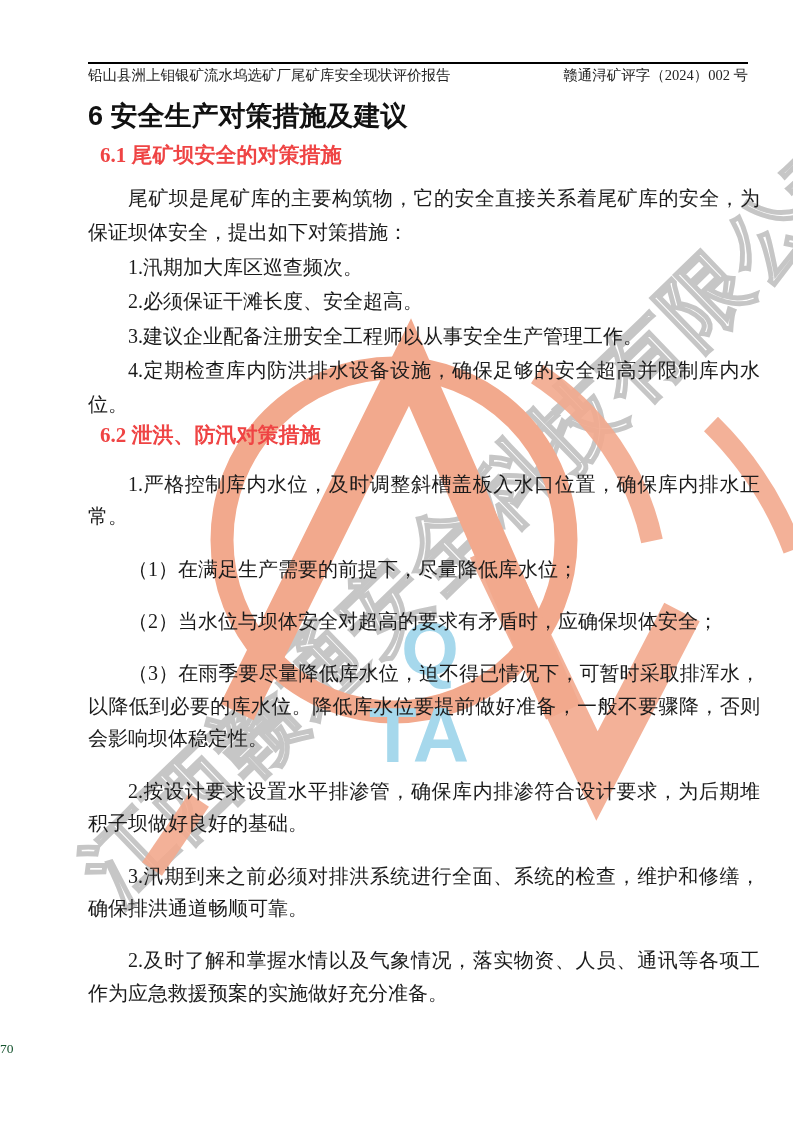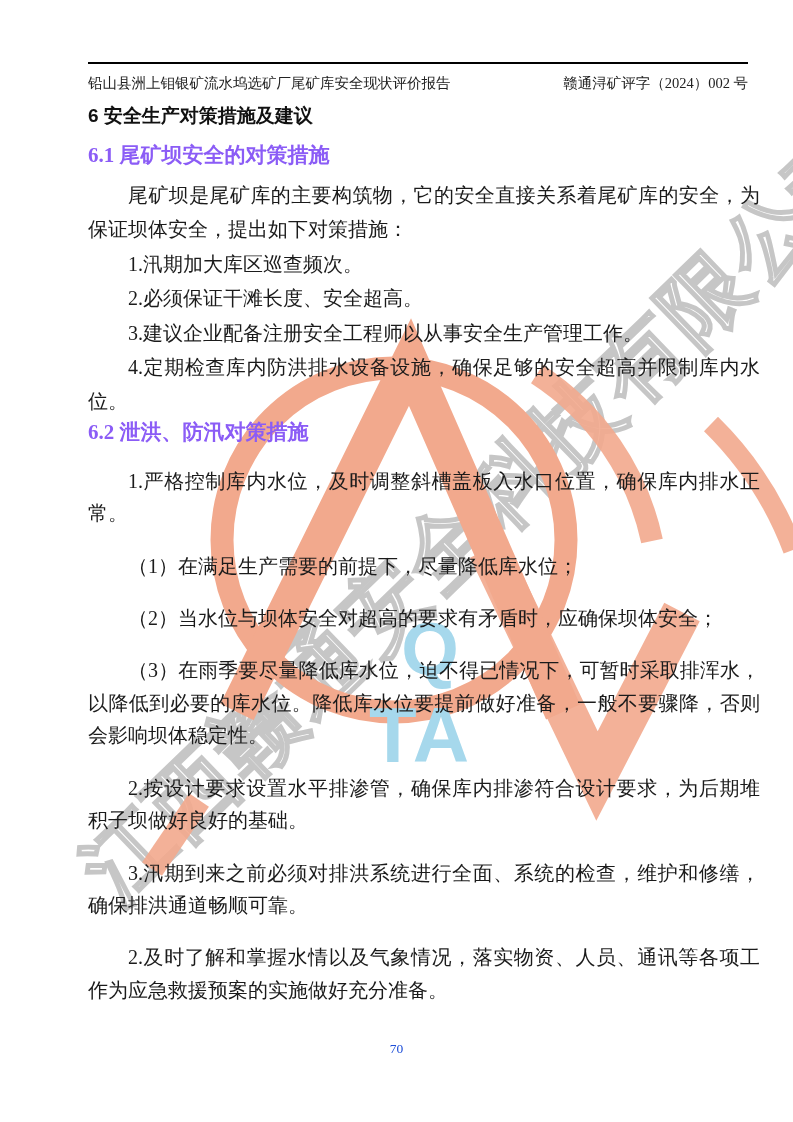--- a/index.html
+++ b/index.html
@@ -13,58 +13,58 @@
   }
   .page{position:absolute;inset:0;width:793px;height:1122px;background:#fff;}
 
   
   .watermark{position:absolute;left:0;top:0;width:793px;height:1122px;z-index:0;pointer-events:none;}
 
   
   .header{
     position:absolute;left:88px;top:62px;width:660px;z-index:2;
     border-top:2px solid #000;
-    padding-top:10px;
+    padding-top:2px;
     display:flex;justify-content:space-between;align-items:baseline;
     font-size:14.5px;line-height:18px;color:#222;
     font-family:"Liberation Serif","DejaVu Serif",serif;
   }
 
   
   .content{position:absolute;left:88px;top:0;width:672px;z-index:1;}
   .chapter-title{
     margin:101px 0 0 0;
     font-family:"Liberation Sans","DejaVu Sans",sans-serif;
-    font-weight:bold;font-size:19px;line-height:30px;color:#111;
+    font-weight:bold;font-size:27px;line-height:30px;color:#111;
   }
   .sec-heading{
-    font-weight:bold;font-size:21px;line-height:27px;color:#8b5cf6;
+    font-weight:bold;font-size:21px;line-height:27px;color:#ef4444;
     font-family:"Liberation Serif","DejaVu Serif",serif;
-    margin:0;
+    margin:12px;
   }
   .h61{margin-top:11px;}
   .h62{margin-top:0;}
   .h63{margin-top:6px;}
   .body-p{
     margin:0;
     font-size:20px;
     text-align:justify;
     text-indent:40px;
     letter-spacing:0;
     color:#1b1b1b;
   }
   .blk-a .body-p{line-height:34.4px;}
   .blk-b .body-p{line-height:32.4px;margin-top:20px;}
   .blk-a .first{margin-top:9px;}
   .blk-b .first{margin-top:19px;}
 
   
   .page-number{
     position:absolute;top:1041px;left:0;width:100%;
-    text-align:center;font-size:13.5px;color:#1d4ed8;z-index:2;
+    text-align:left;font-size:13.5px;color:#14532d;z-index:2;
     font-family:"Liberation Serif","DejaVu Serif",serif;
   }
 </style>
 </head>
 <body>
 
 <div class="page">
 
   <svg class="watermark" width="793" height="1122" viewBox="0 0 793 1122" xmlns="http://www.w3.org/2000/svg">
 

